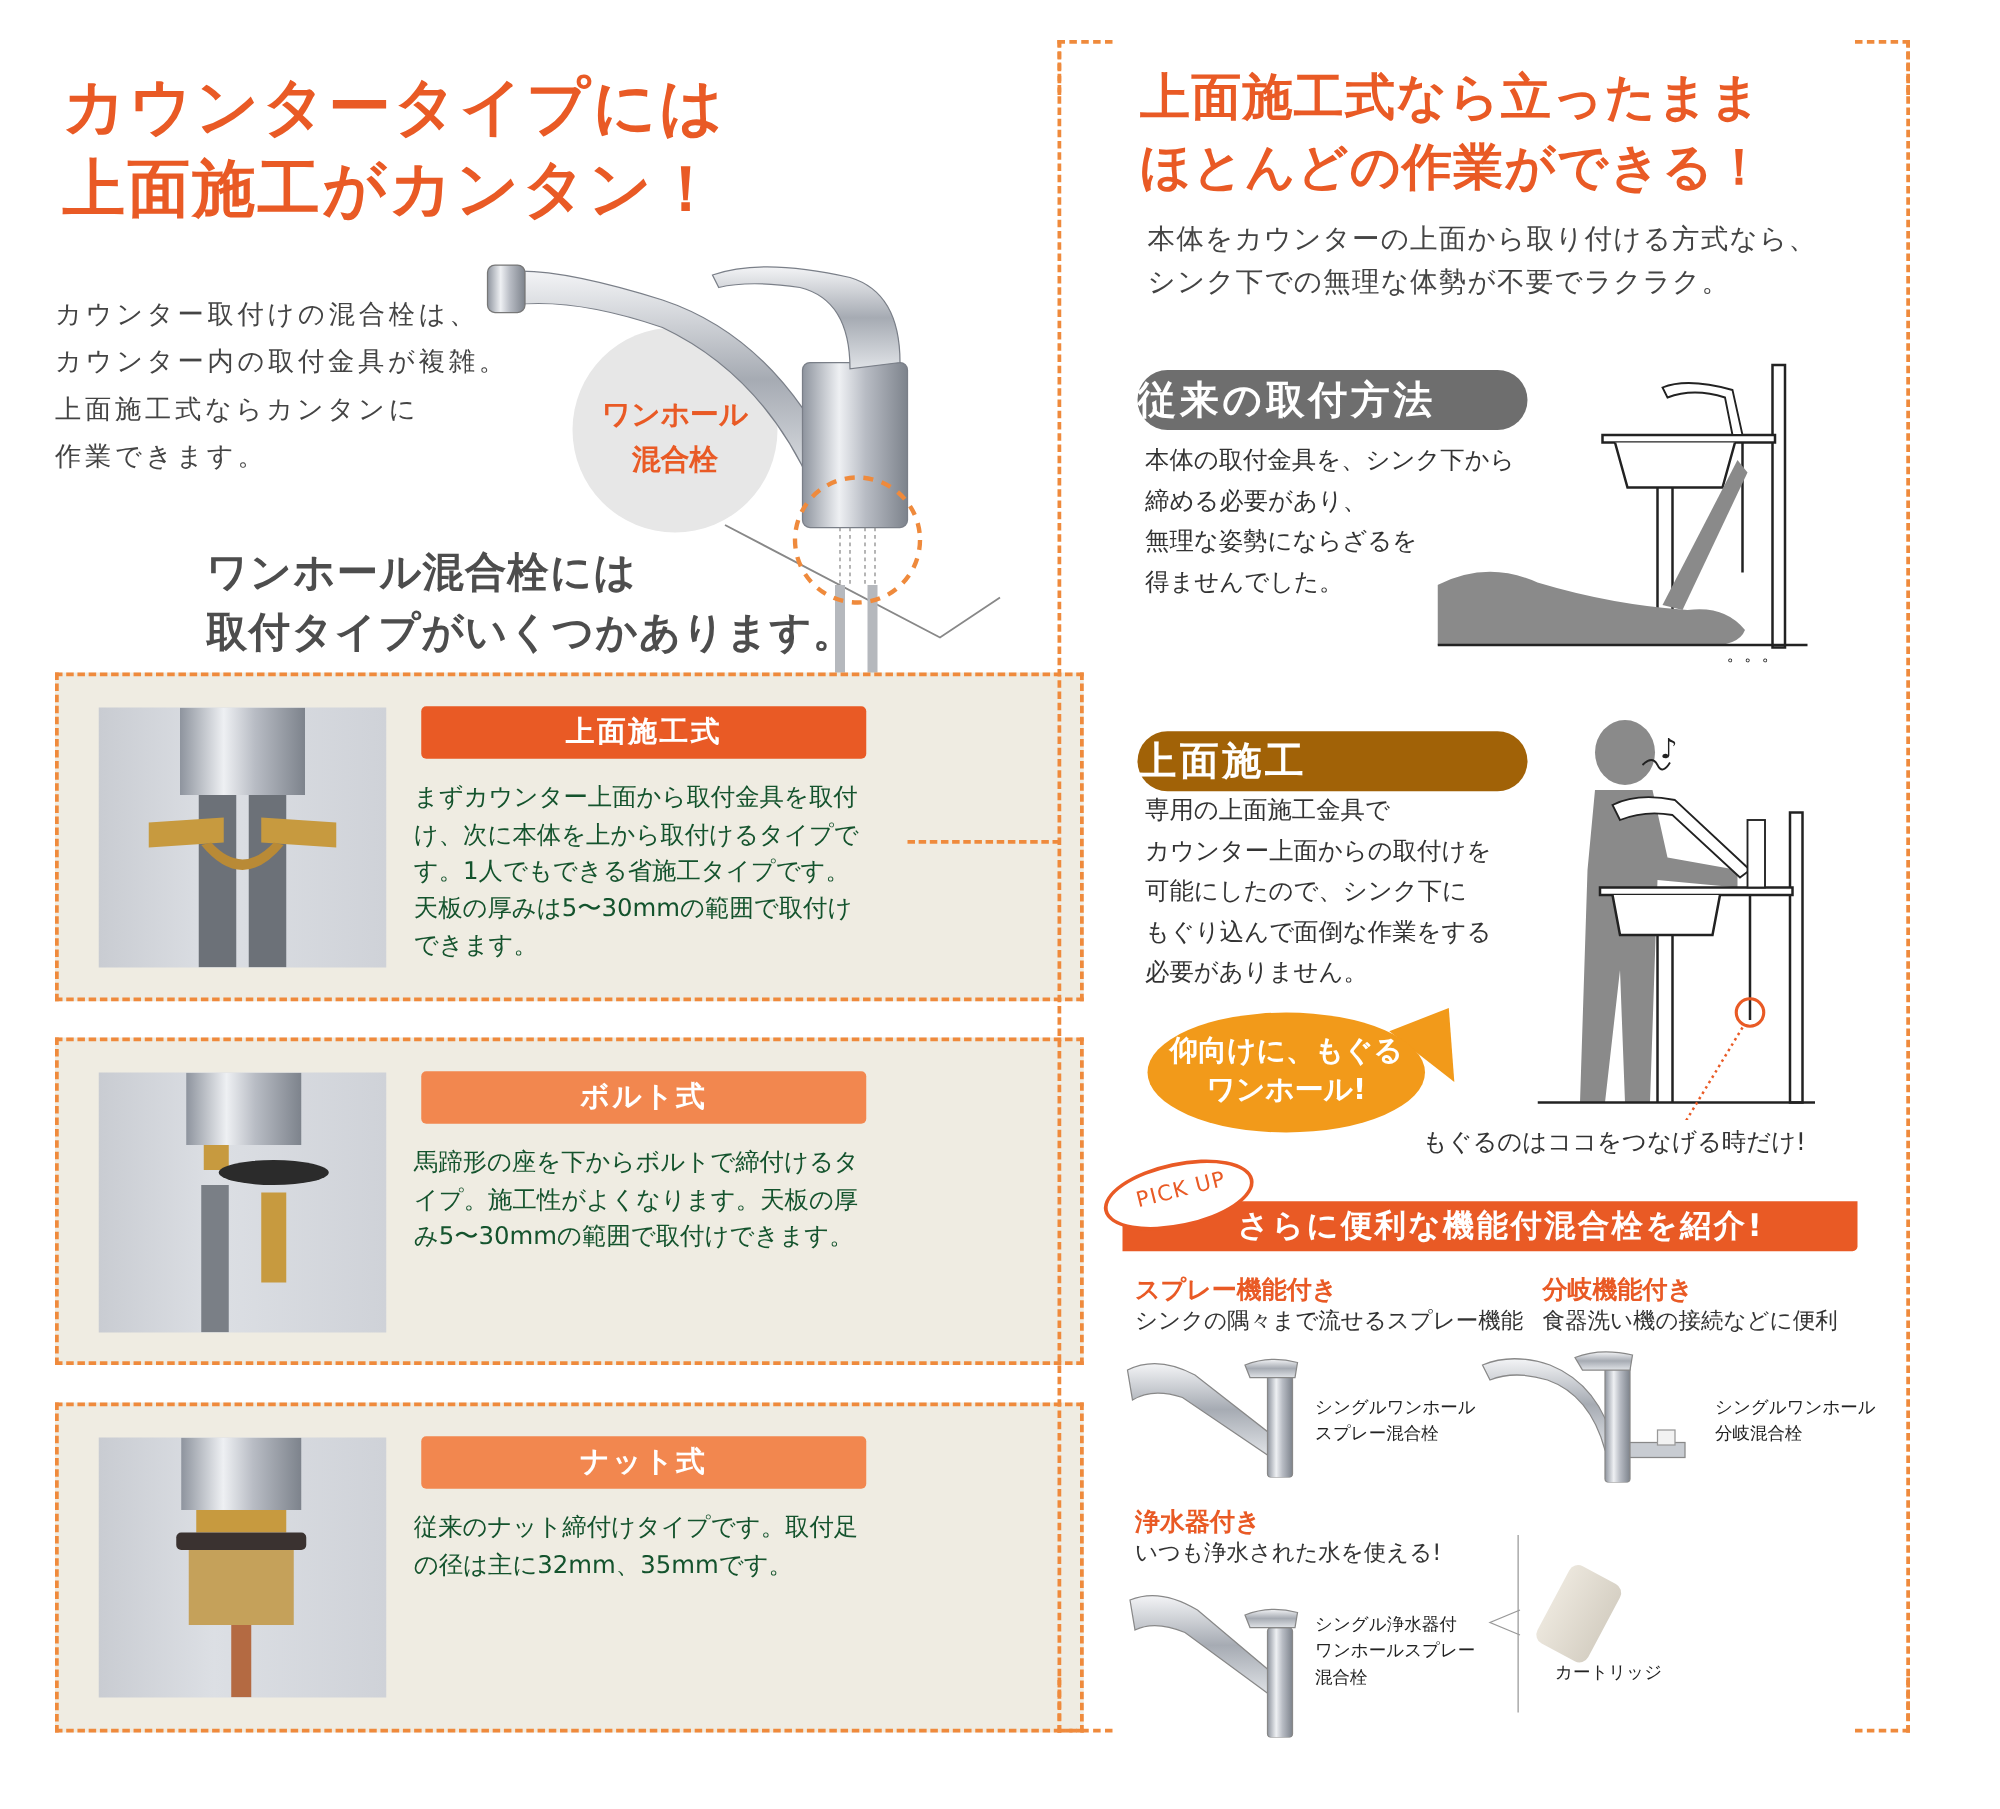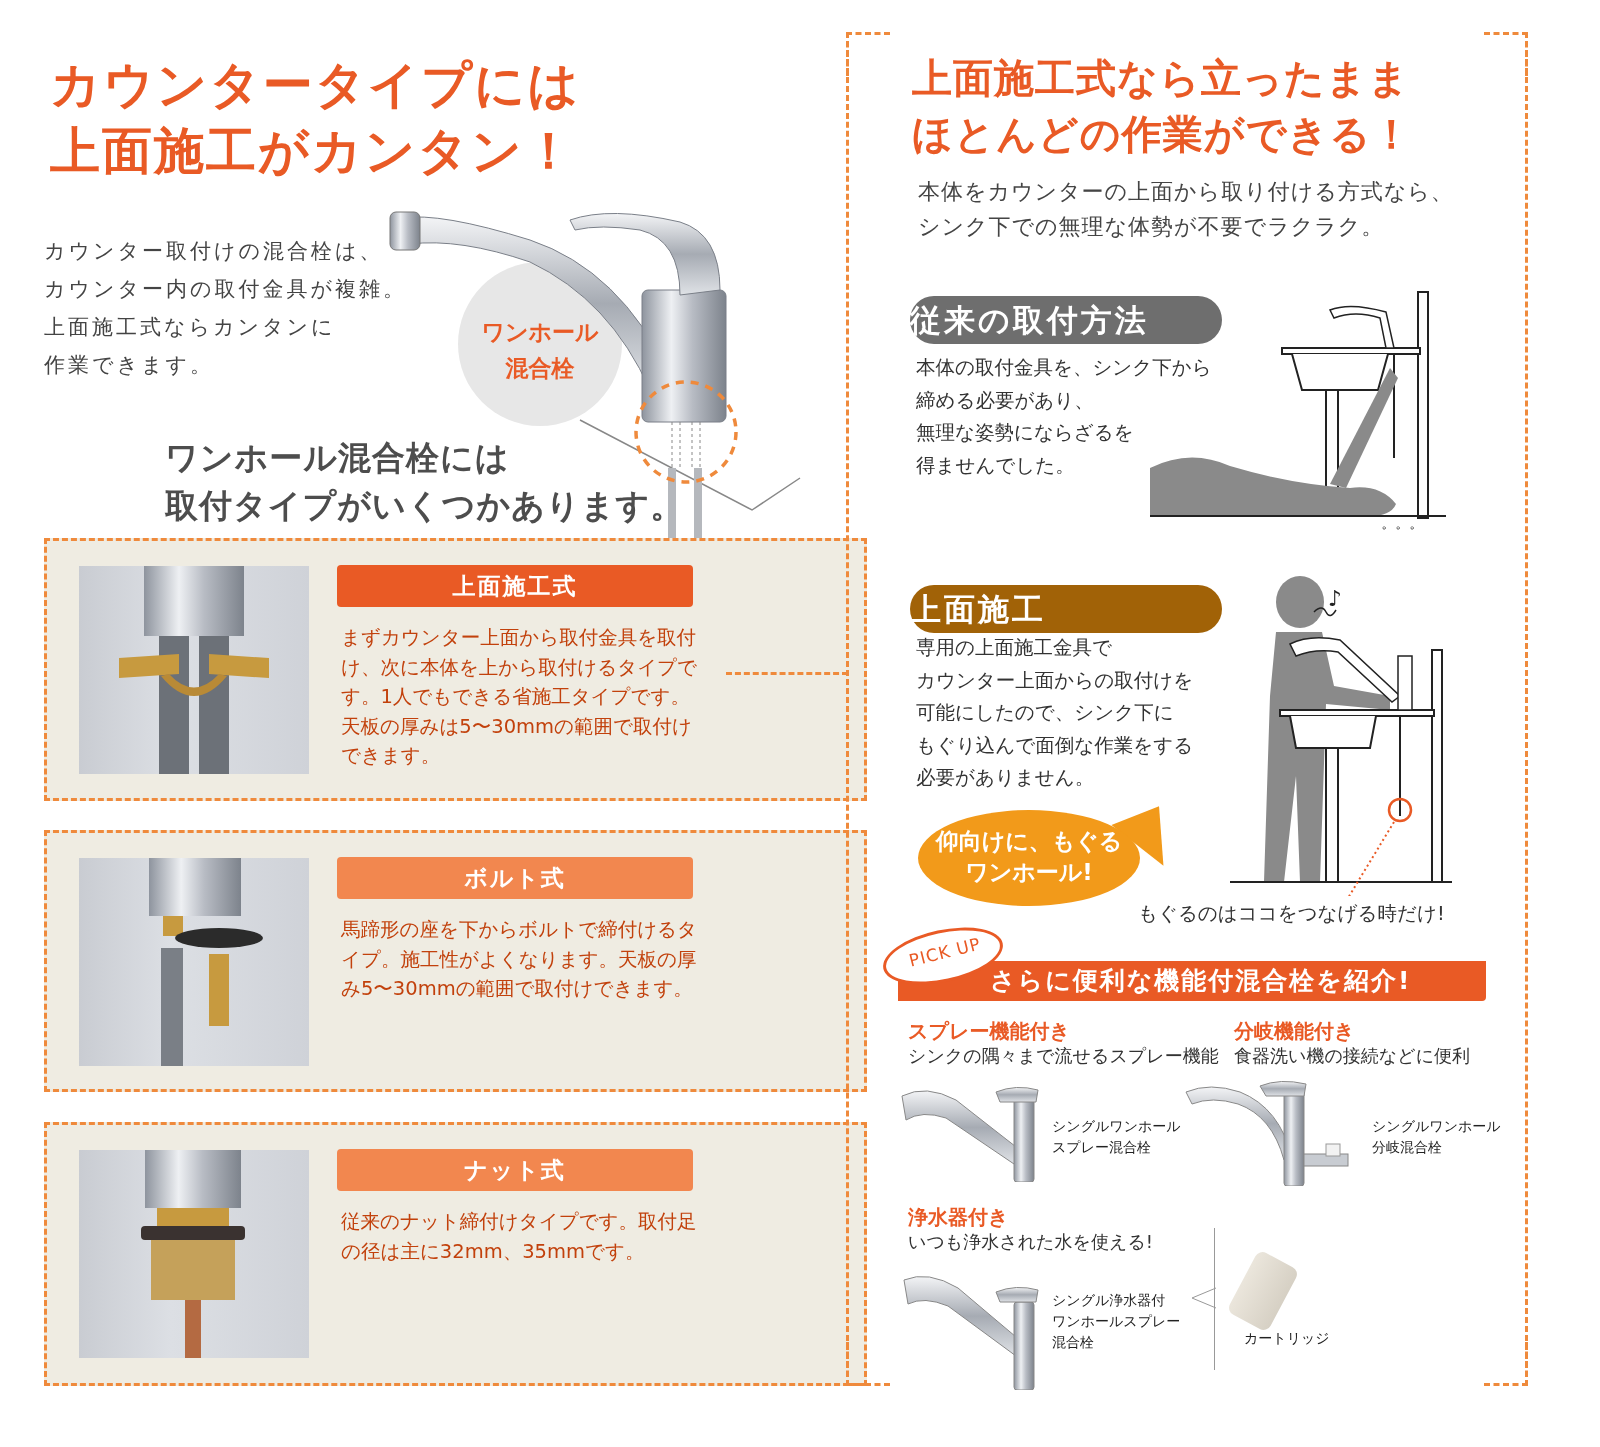--- a/index.html
+++ b/index.html
@@ -12,21 +12,21 @@
   .intro { left: 44px; top: 232px; font-size: 21px; line-height: 38px; letter-spacing: 3px; color: #444; }
   .sub-title { left: 118px; top: 434px; font-size: 33px; font-weight: bold; line-height: 48px; color: #4d4d4d; letter-spacing: 1px; margin-left: 47px; }
 
   .hero-circle { left: 458px; top: 262px; width: 164px; height: 164px; border-radius: 50%; background: #e7e7e7; }
   .hero-label { left: 458px; top: 314px; width: 164px; text-align: center; color: #e95a25; font-size: 23px; font-weight: bold; line-height: 36px; }
   .faucet-svg { left: 380px; top: 200px; }
 
   .type-card { left: 44px; width: 823px; background: #efece2; border: 3px dashed #ef8a3c; }
   .card-photo { position: absolute; left: 32px; width: 230px; height: 208px; background: linear-gradient(90deg,#c9ccd2 0%, #dcdfe4 40%, #cfd2d8 100%); overflow: hidden; }
   .card-badge { position: absolute; left: 290px; width: 356px; height: 42px; border-radius: 4px; color: #fff; font-size: 23px; font-weight: bold; text-align: center; line-height: 42px; letter-spacing: 2px; }
-  .card-text { position: absolute; left: 294px; width: 360px; font-size: 19.5px; line-height: 29.5px; color: #c2410c; }
+  .card-text { position: absolute; left: 284px; width: 360px; font-size: 19.5px; line-height: 29.5px; color: #14532d; }
 
   .connector-h { left: 726px; top: 672px; width: 122px; border-top: 3px dashed #ef8a3c; }
 
   
   .frame-corner { position: absolute; width: 44px; height: 44px; border-color: #ef8a3c; border-style: dashed; }
   .frame-line { position: absolute; border-left: 3px dashed #ef8a3c; }
 
   .r-title { left: 912px; top: 50px; color: #e95a25; font-size: 40px; font-weight: bold; line-height: 56px; letter-spacing: 1px; }
   .r-lead { left: 918px; top: 174px; font-size: 22px; line-height: 35px; color: #444; letter-spacing: 1px; }
 

